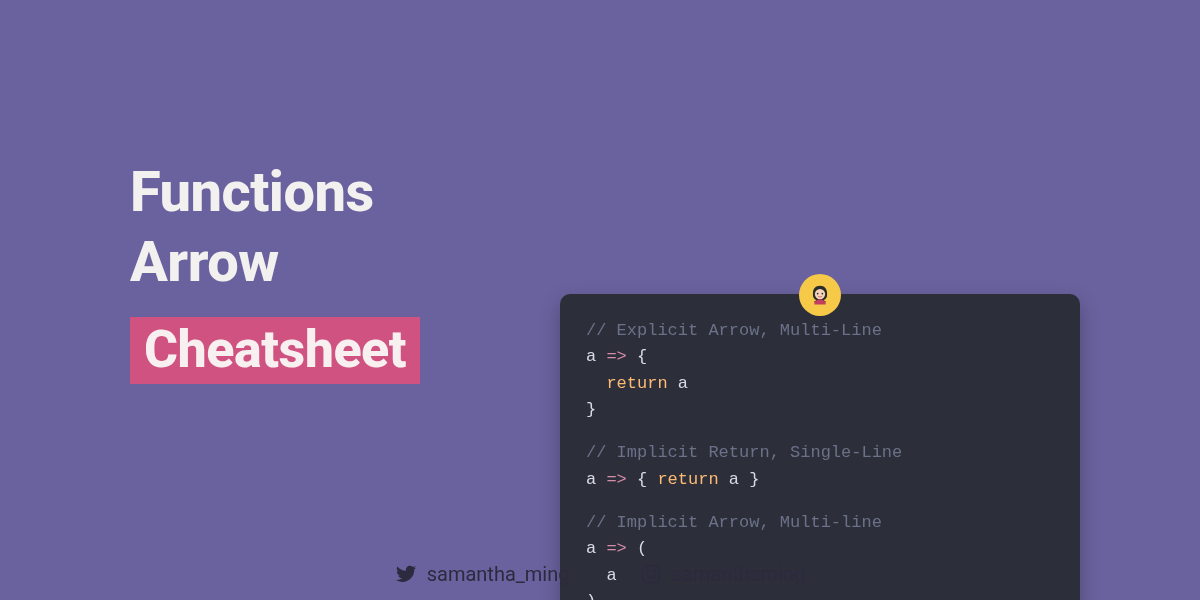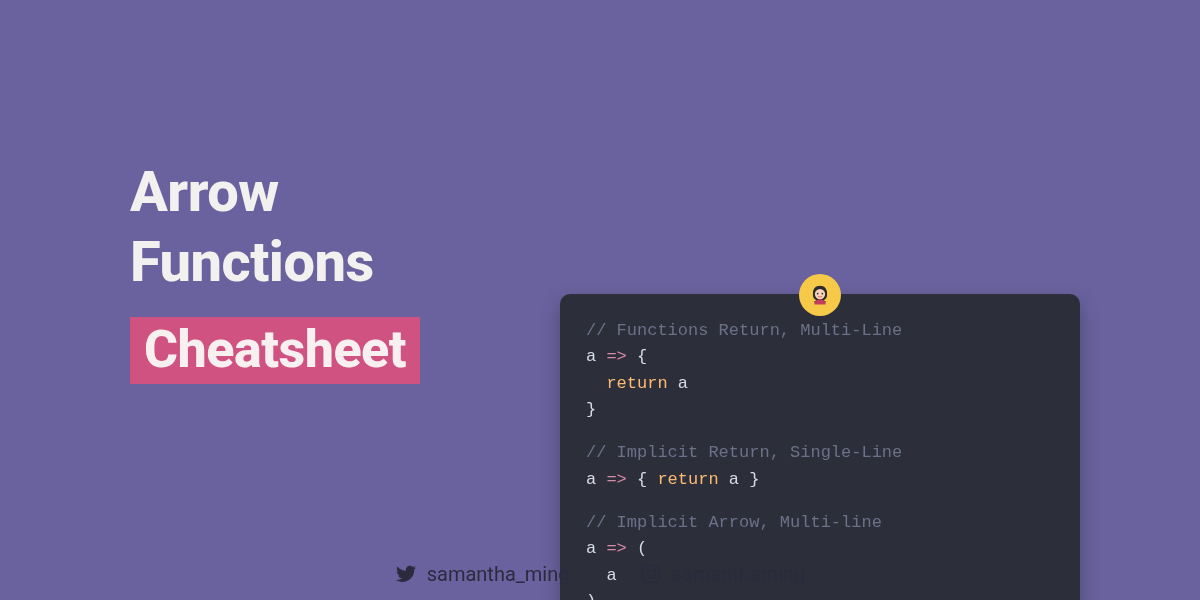--- a/index.html
+++ b/index.html
@@ -96,42 +96,42 @@
     align-items: center;
     gap: 10px;
   }
   .footer svg { width: 22px; height: 22px; fill: #2c2a3e; }
 </style>
 </head>
 <body>
 
 <div class="main">
   <div class="left">
+    <div class="title">Functions</div>
     <div class="title">Arrow</div>
-    <div class="title">Functions</div>
     <div class="highlight-row">
       <span class="highlight">Cheatsheet</span>
     </div>
   </div>
 
   <div class="right">
     <div class="codebox">
       <div class="avatar">
         <svg viewBox="0 0 64 64">
           <circle cx="32" cy="32" r="32" fill="#f7c948"></circle>
           <path d="M32 12c-9 0-15 6-15 15v6c0 4 3 8 7 10-2 2-6 4-6 4h28s-4-2-6-4c4-2 7-6 7-10v-6c0-9-6-15-15-15z" fill="#2b2b2b"></path>
           <circle cx="32" cy="30" r="11" fill="#f6d2b8"></circle>
           <circle cx="27" cy="29" r="1.8" fill="#2b2b2b"></circle>
           <circle cx="37" cy="29" r="1.8" fill="#2b2b2b"></circle>
           <path d="M28 35c2 2 6 2 8 0" stroke="#b55" stroke-width="1.5" fill="none" stroke-linecap="round"></path>
           <path d="M20 48c3-5 8-7 12-7s9 2 12 7v4H20z" fill="#c23d5e"></path>
         </svg>
       </div>
       <div id="code-content">
-          <div class="codeline comment">// Functions Return, Multi-Line</div>
+          <div class="codeline comment">// Explicit Arrow, Multi-Line</div>
           <div class="codeline"><span class="ident">a </span><span class="arrow">=&gt;</span><span class="ident"> </span><span class="brace">{</span></div>
           <div class="codeline"><span class="ident">  </span><span class="kw">return</span><span class="ident"> a</span></div>
           <div class="codeline"><span class="brace">}</span></div>
           <div class="blank"></div>
           <div class="codeline comment">// Implicit Return, Single-Line</div>
           <div class="codeline"><span class="ident">a </span><span class="arrow">=&gt;</span><span class="ident"> </span><span class="brace">{</span><span class="ident"> </span><span class="kw">return</span><span class="ident"> a </span><span class="brace">}</span></div>
           <div class="blank"></div>
           <div class="codeline comment">// Implicit Arrow, Multi-line</div>
           <div class="codeline"><span class="ident">a </span><span class="arrow">=&gt;</span><span class="ident"> </span><span class="brace">(</span></div>
           <div class="codeline"><span class="ident">  a</span></div>

